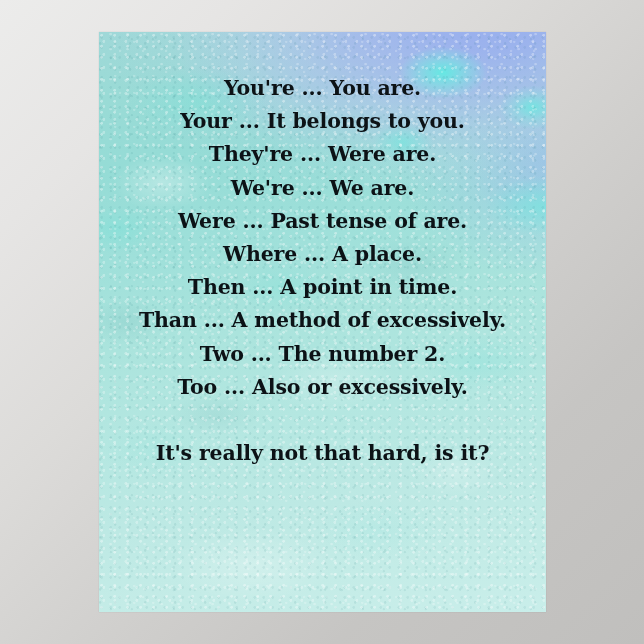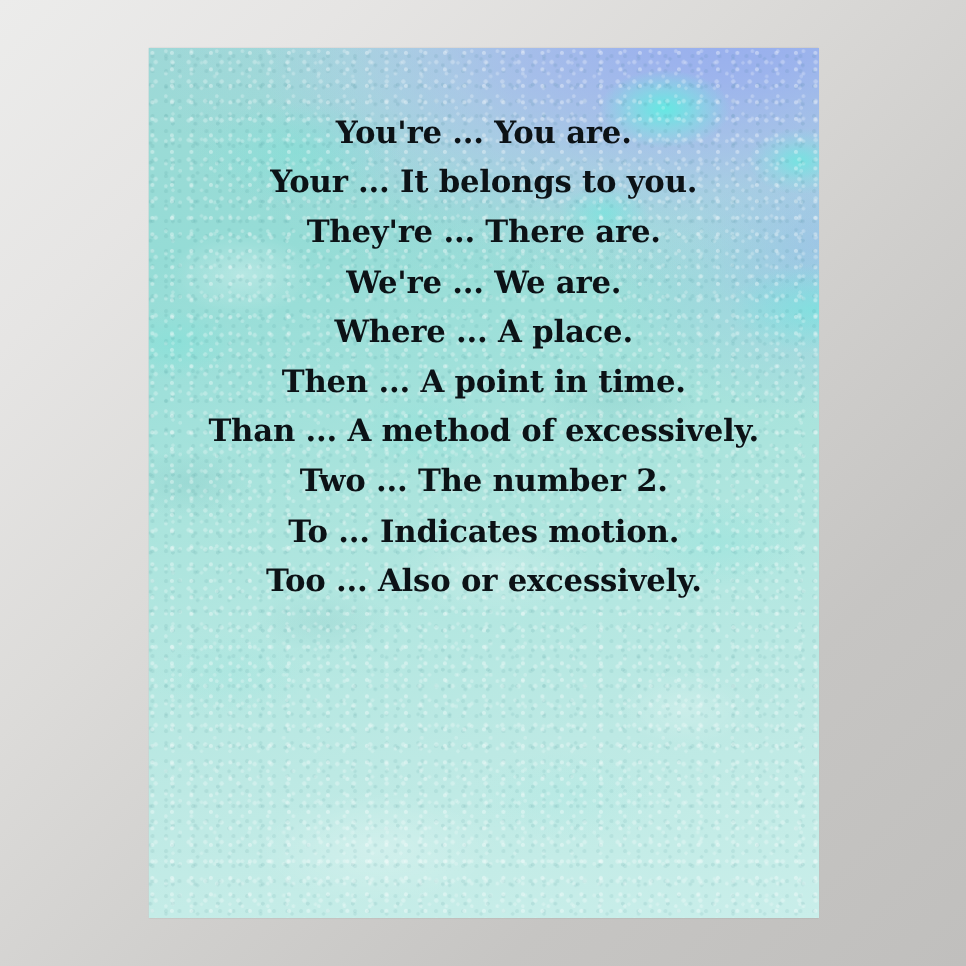--- a/index.html
+++ b/index.html
@@ -179,27 +179,28 @@
 
     <div class="wash wash-base"></div>
     <div class="wash wash-blue"></div>
     <div class="wash wash-cyan"></div>
     <div class="wash wash-blotch"></div>
     <div class="wash wash-grain"></div>
 
     <div id="text-block">
       <div class="line">You're ... You are.</div>
       <div class="line">Your ... It belongs to you.</div>
-      <div class="line">They're ... There are.</div>
+      <div class="line">They're ... Were are.</div>
       <div class="line">We're ... We are.</div>
+      <div class="line">Were ... Past tense of are.</div>
       <div class="line">Where ... A place.</div>
       <div class="line">Then ... A point in time.</div>
       <div class="line">Than ... A method of excessively.</div>
       <div class="line">Two ... The number 2.</div>
-      <div class="line">To ... Indicates motion.</div>
       <div class="line">Too ... Also or excessively.</div>
 
       <div class="spacer-line"></div>
 
+      <div class="line closing">It's really not that hard, is it?</div>
     </div>
 
   </div>
 </div>
 
 </body></html>

